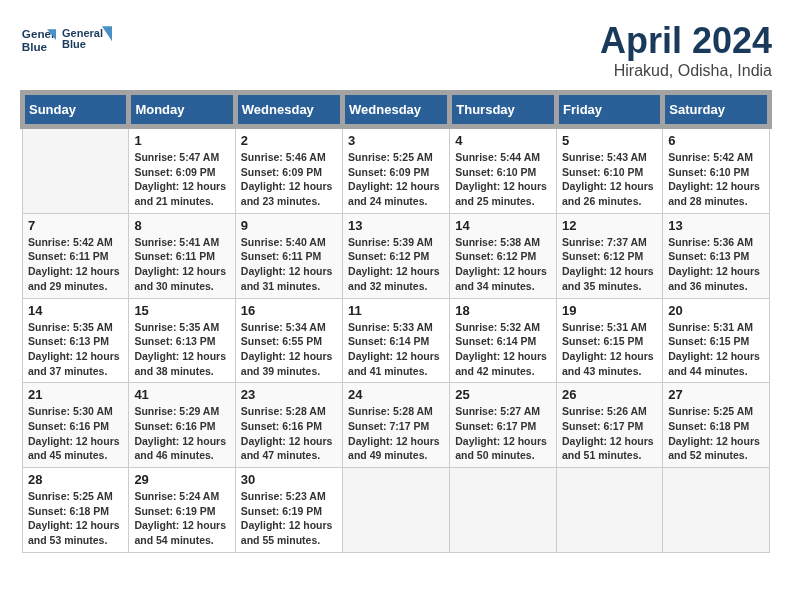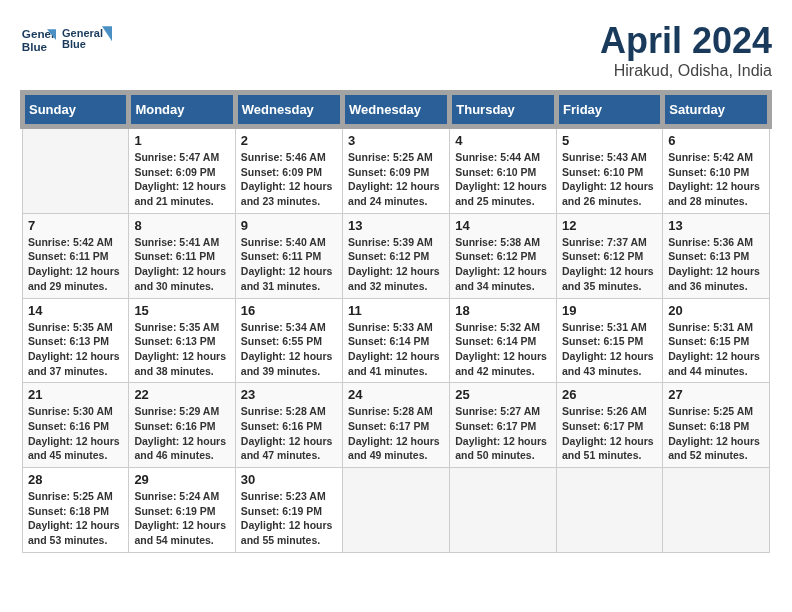--- a/index.html
+++ b/index.html
@@ -265,37 +265,37 @@
       </tr>
       <tr>
         <td>
           <div class="day-num">21</div>
           <div class="day-info">Sunrise: 5:30 AM
 Sunset: 6:16 PM
 Daylight: 12 hours
 and 45 minutes.</div>
         </td>
         <td>
-          <div class="day-num">22</div>
+          <div class="day-num">41</div>
           <div class="day-info">Sunrise: 5:29 AM
 Sunset: 6:16 PM
 Daylight: 12 hours
 and 46 minutes.</div>
         </td>
         <td>
           <div class="day-num">23</div>
           <div class="day-info">Sunrise: 5:28 AM
 Sunset: 6:16 PM
 Daylight: 12 hours
 and 47 minutes.</div>
         </td>
         <td>
           <div class="day-num">24</div>
           <div class="day-info">Sunrise: 5:28 AM
-Sunset: 6:17 PM
+Sunset: 7:17 PM
 Daylight: 12 hours
 and 49 minutes.</div>
         </td>
         <td>
           <div class="day-num">25</div>
           <div class="day-info">Sunrise: 5:27 AM
 Sunset: 6:17 PM
 Daylight: 12 hours
 and 50 minutes.</div>
         </td>

